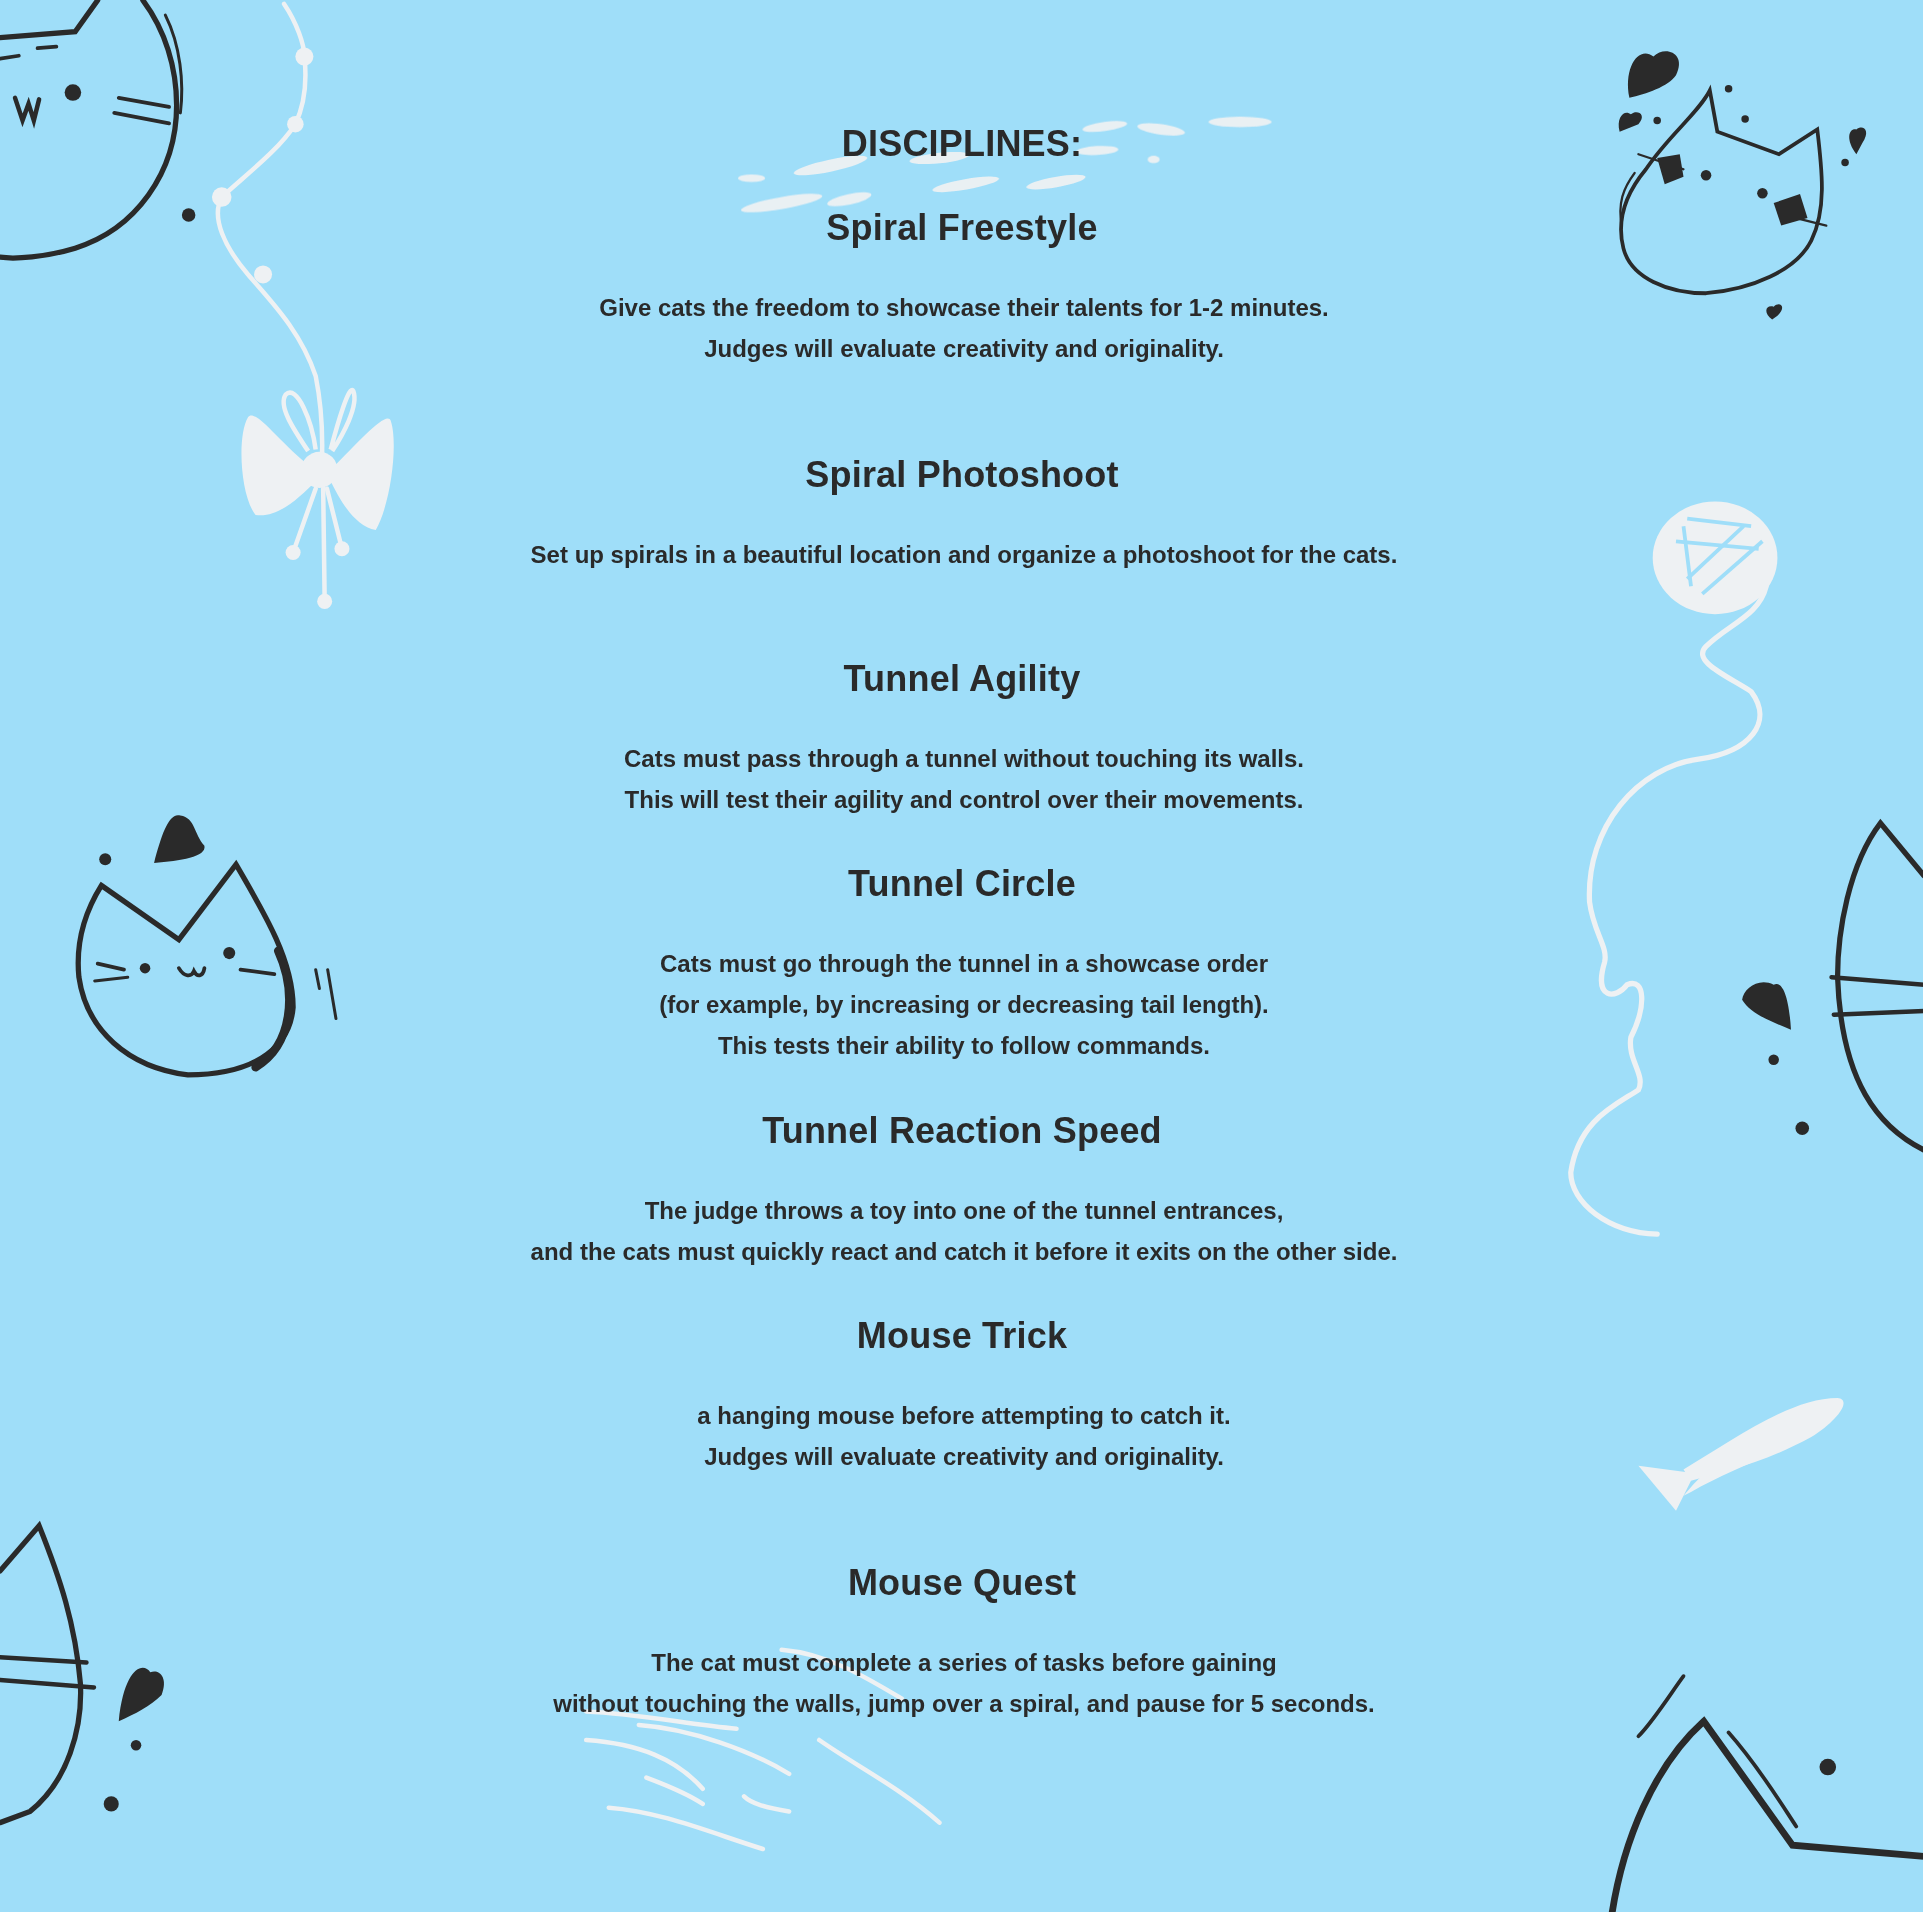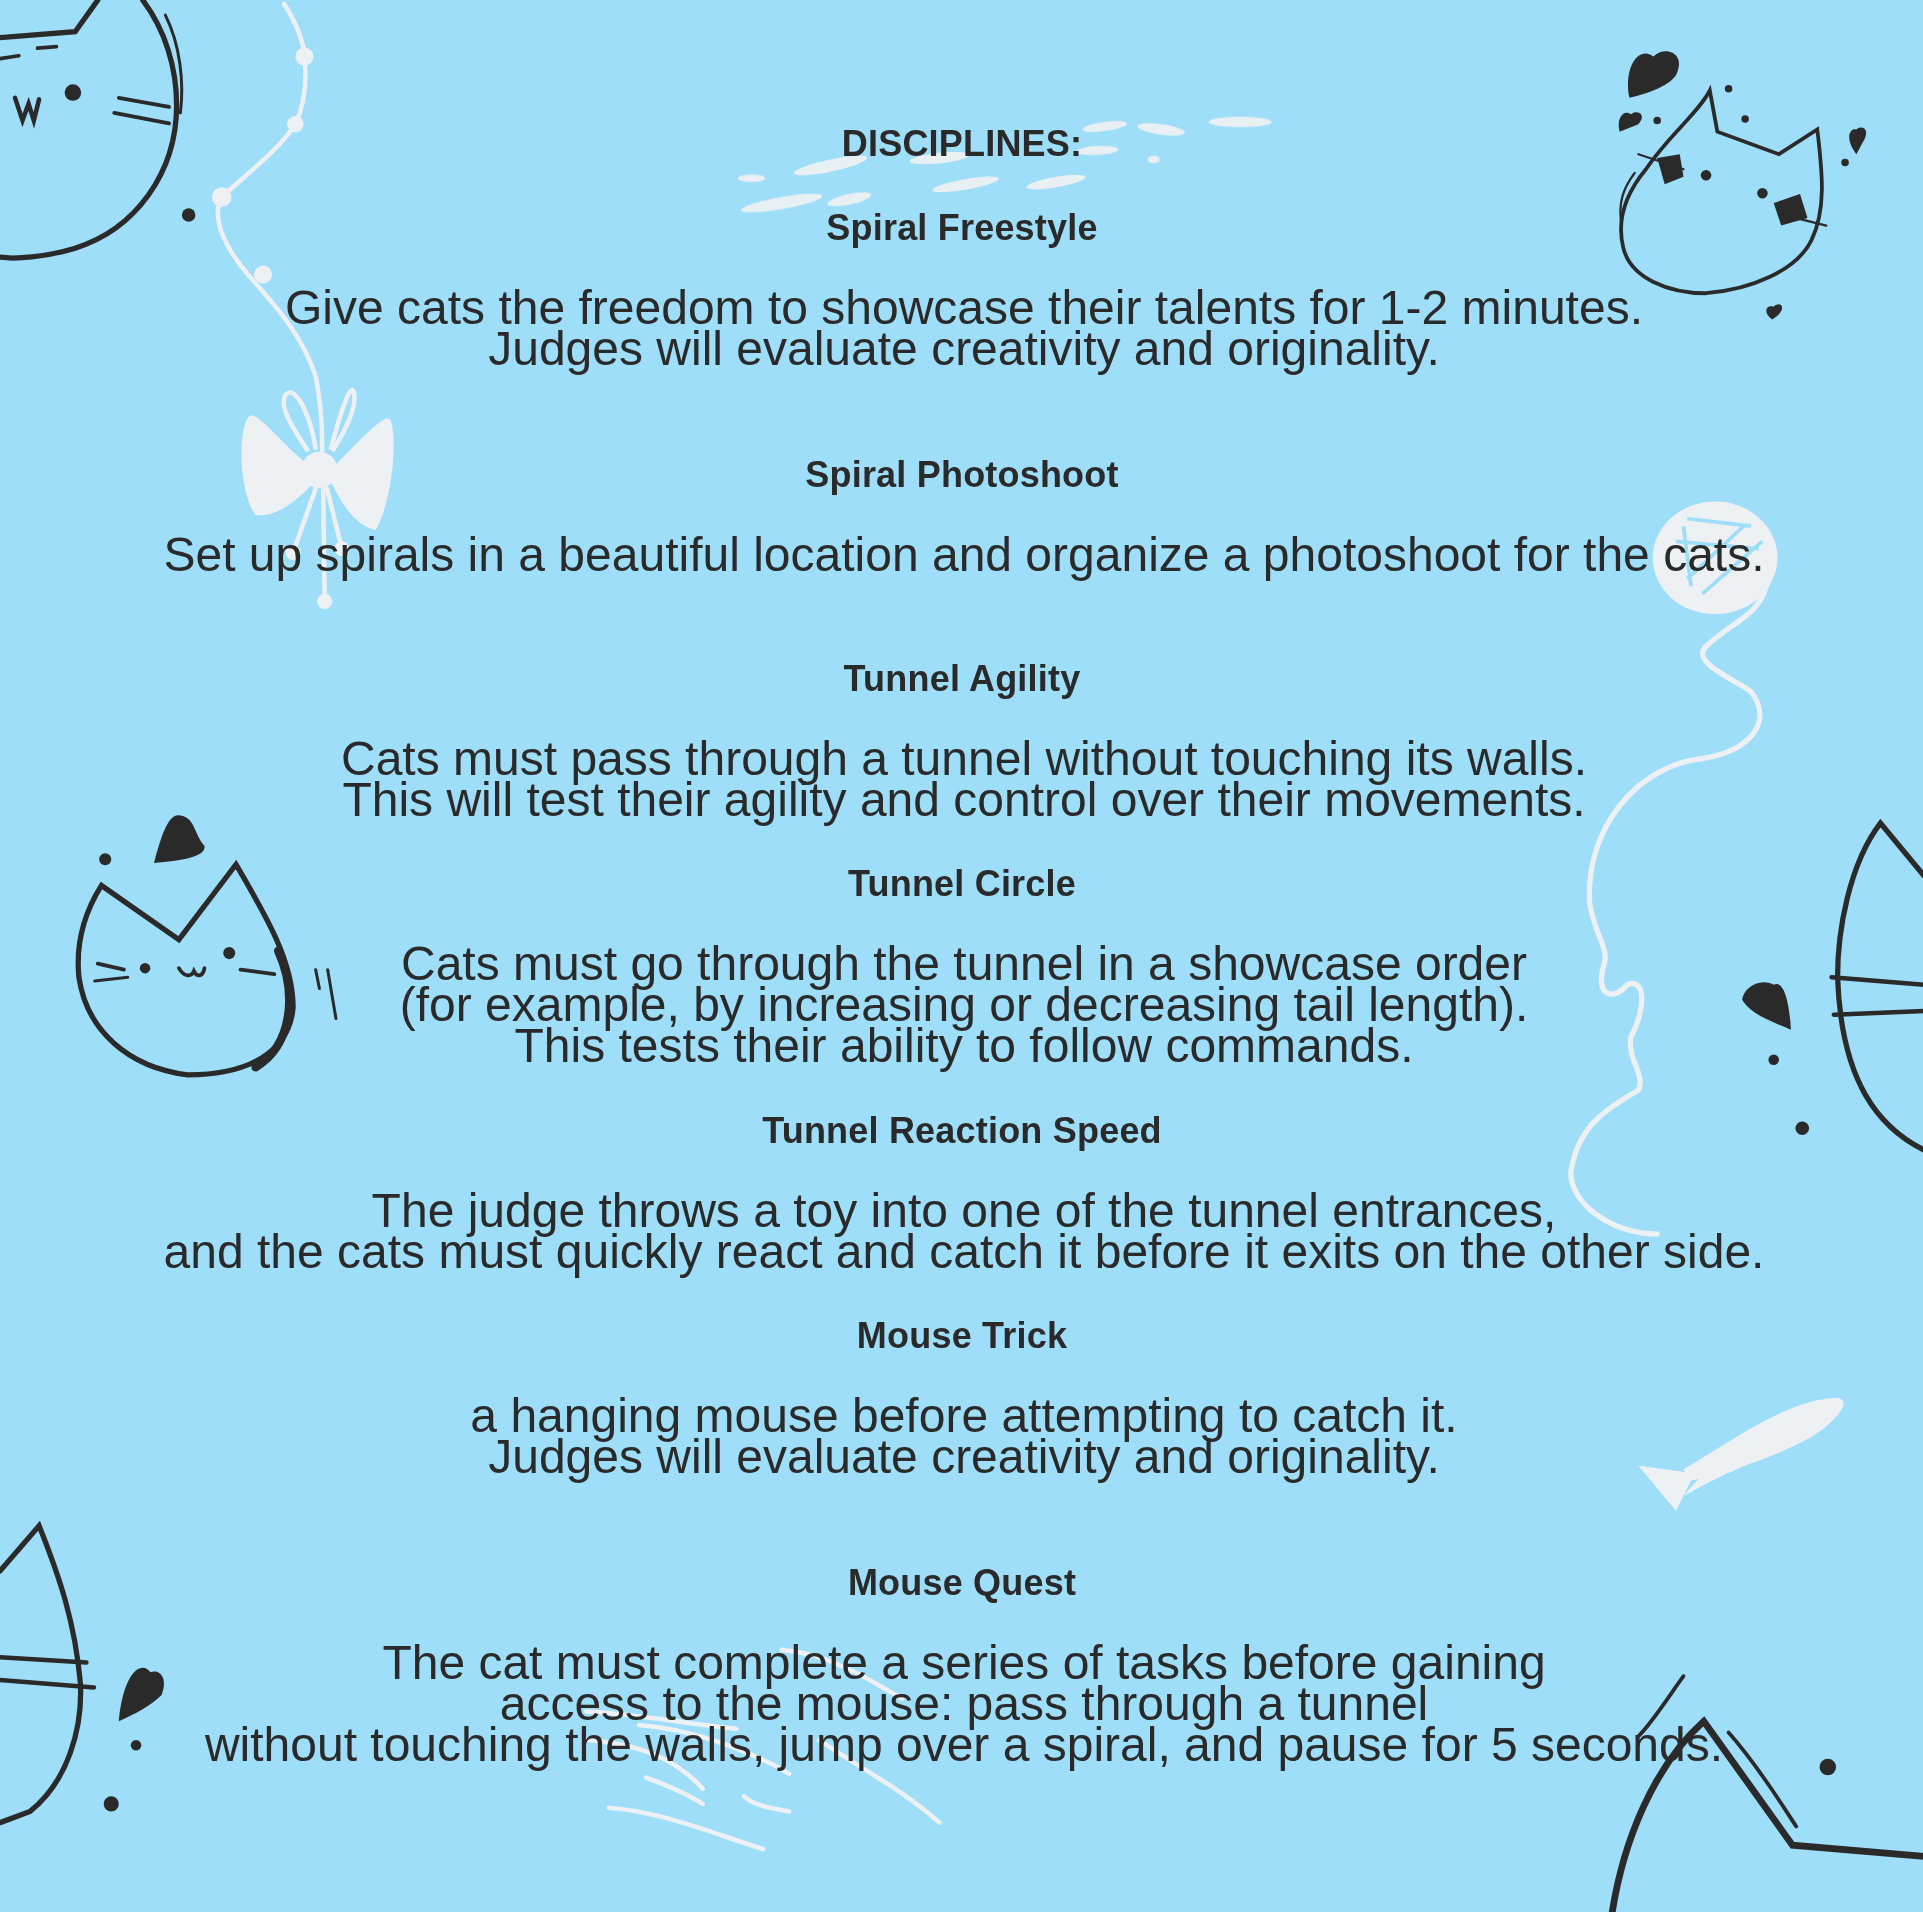--- a/index.html
+++ b/index.html
@@ -17,21 +17,21 @@
   }
   .section-title, .page-title {
     position: absolute; left: 0; right: 0;
     font-size: 36px; line-height: 41px;
     letter-spacing: 0.2px;
     font-weight: bold;
   }
   .page-title { font-size: 36px; }
   .desc {
     position: absolute; left: 4px; right: 0;
-    font-size: 48px; line-height: 41px;
+    font-size: 24px; line-height: 41px; font-weight: bold;
   }
   .desc span { display: block; white-space: nowrap; }
 </style>
 </head>
 <body>
 
 <svg class="deco" width="1924" height="1913" viewBox="0 0 2560 2545" style="left:0;top:0">
 
   <g fill="#eef1f3" opacity="0.95">
     <ellipse cx="1470" cy="168" rx="30" ry="6" transform="rotate(-8 1470 168)"></ellipse>
@@ -218,17 +218,16 @@
 
   <div class="section-title" style="top:1315px">Mouse Trick</div>
   <div class="desc" style="top:1395px">
     <span>a hanging mouse before attempting to catch it.</span>
     <span>Judges will evaluate creativity and originality.</span>
   </div>
 
   <div class="section-title" style="top:1562px">Mouse Quest</div>
   <div class="desc" style="top:1642px">
     <span>The cat must complete a series of tasks before gaining</span>
-    <span>access to the mouse: pass through a tunnel</span>
     <span>without touching the walls, jump over a spiral, and pause for 5 seconds.</span>
   </div>
 </div>
 
 
 </body></html>

